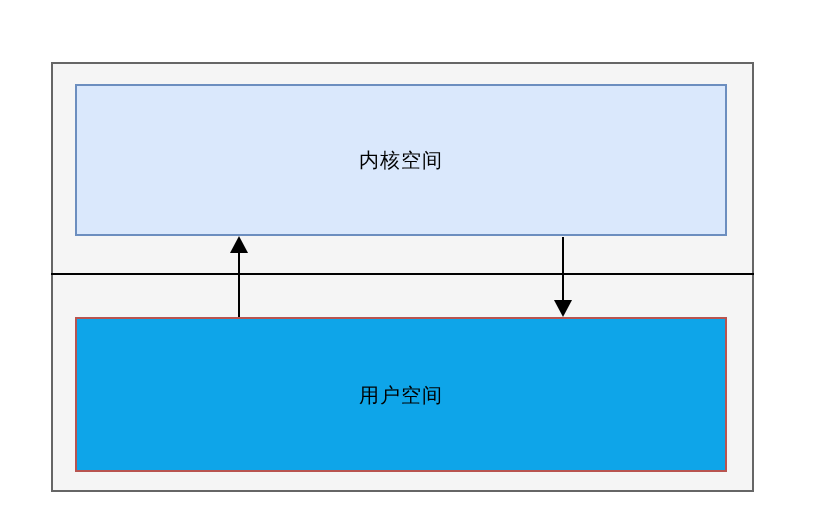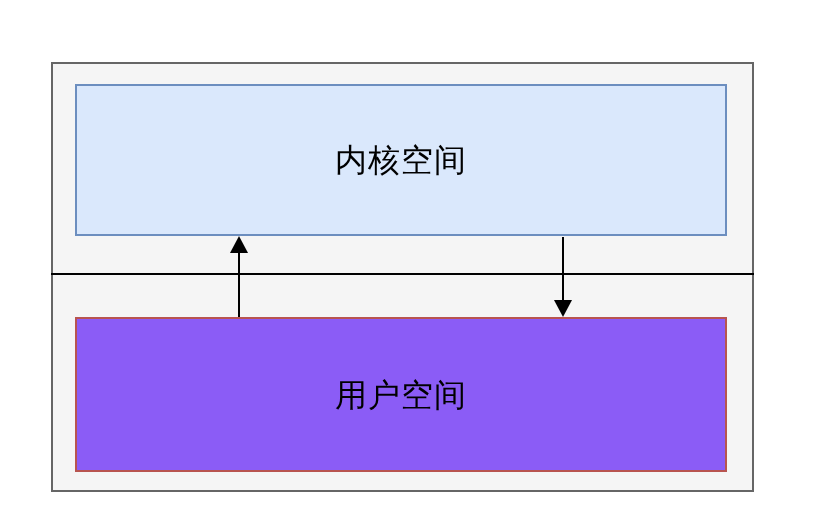--- a/index.html
+++ b/index.html
@@ -39,25 +39,25 @@
   }
   .kernel-box {
     top: 84px;
     height: 152px;
     background: #dae8fc;
     border: 2px solid #6c8ebf;
   }
   .user-box {
     top: 317px;
     height: 155px;
-    background: #8b5cf6;
+    background: #0ea5e9;
     border: 2px solid #b85450;
   }
   .space-label {
-    font-size: 32px;
+    font-size: 20px;
     line-height: 1;
     color: #000000;
     letter-spacing: 1px;
     white-space: nowrap;
   }
   .divider {
     position: absolute;
     left: 51px;
     top: 273px;
     width: 703px;

